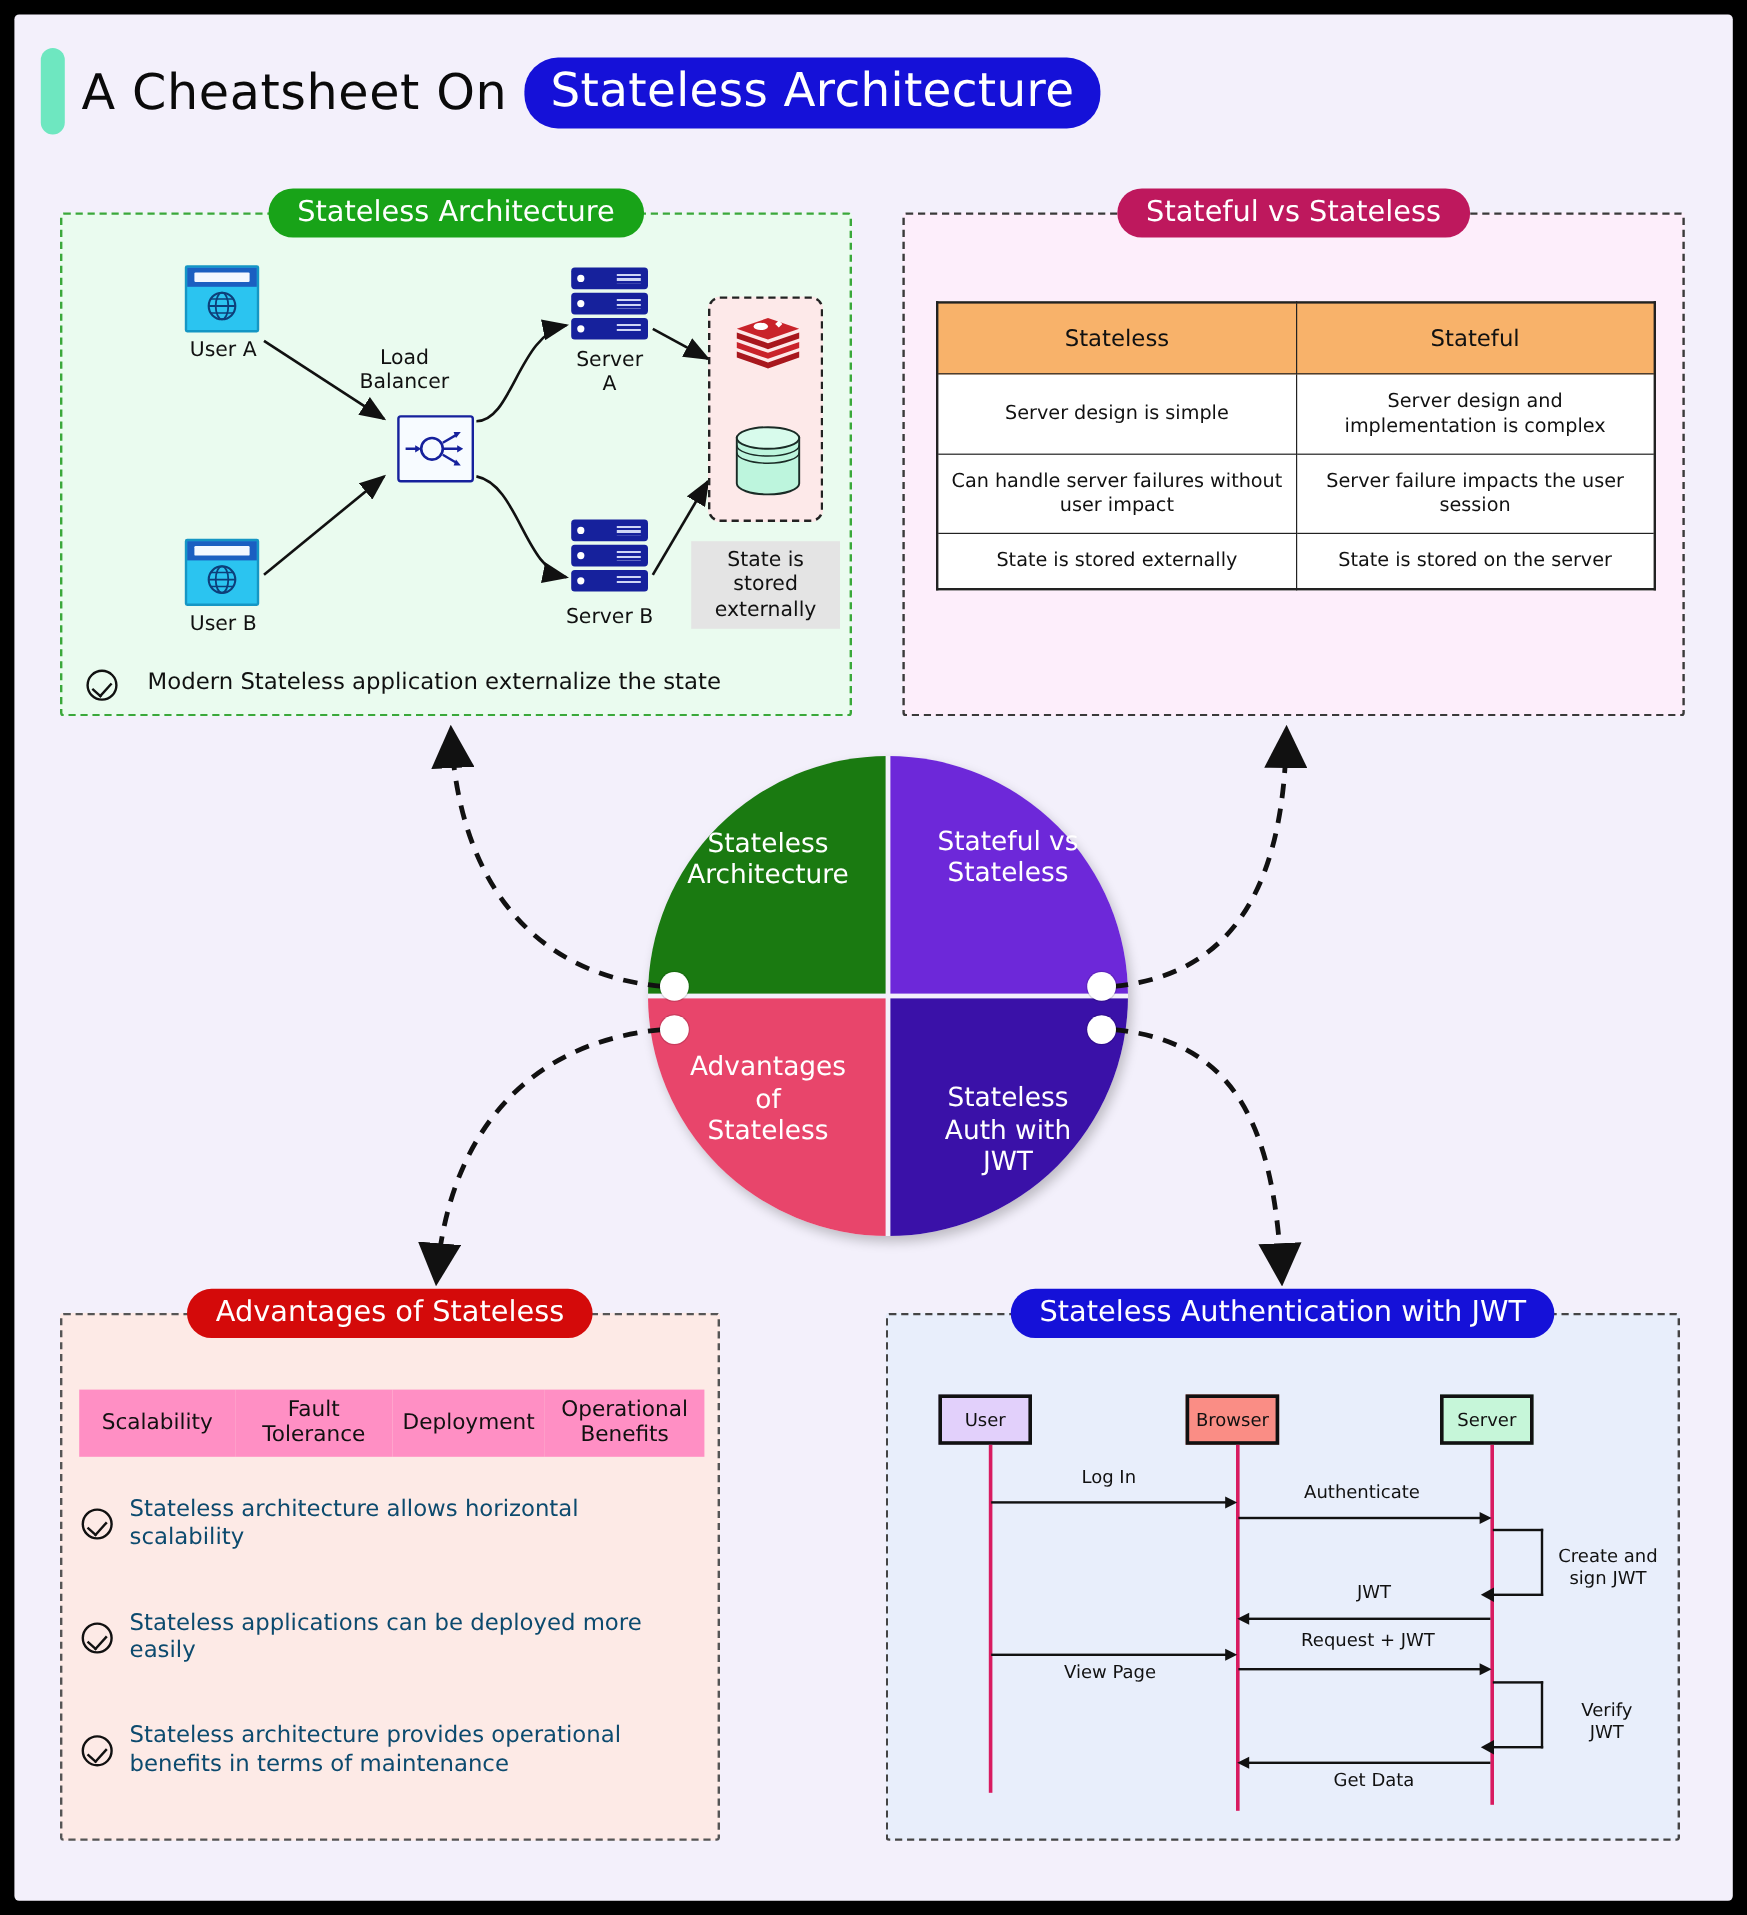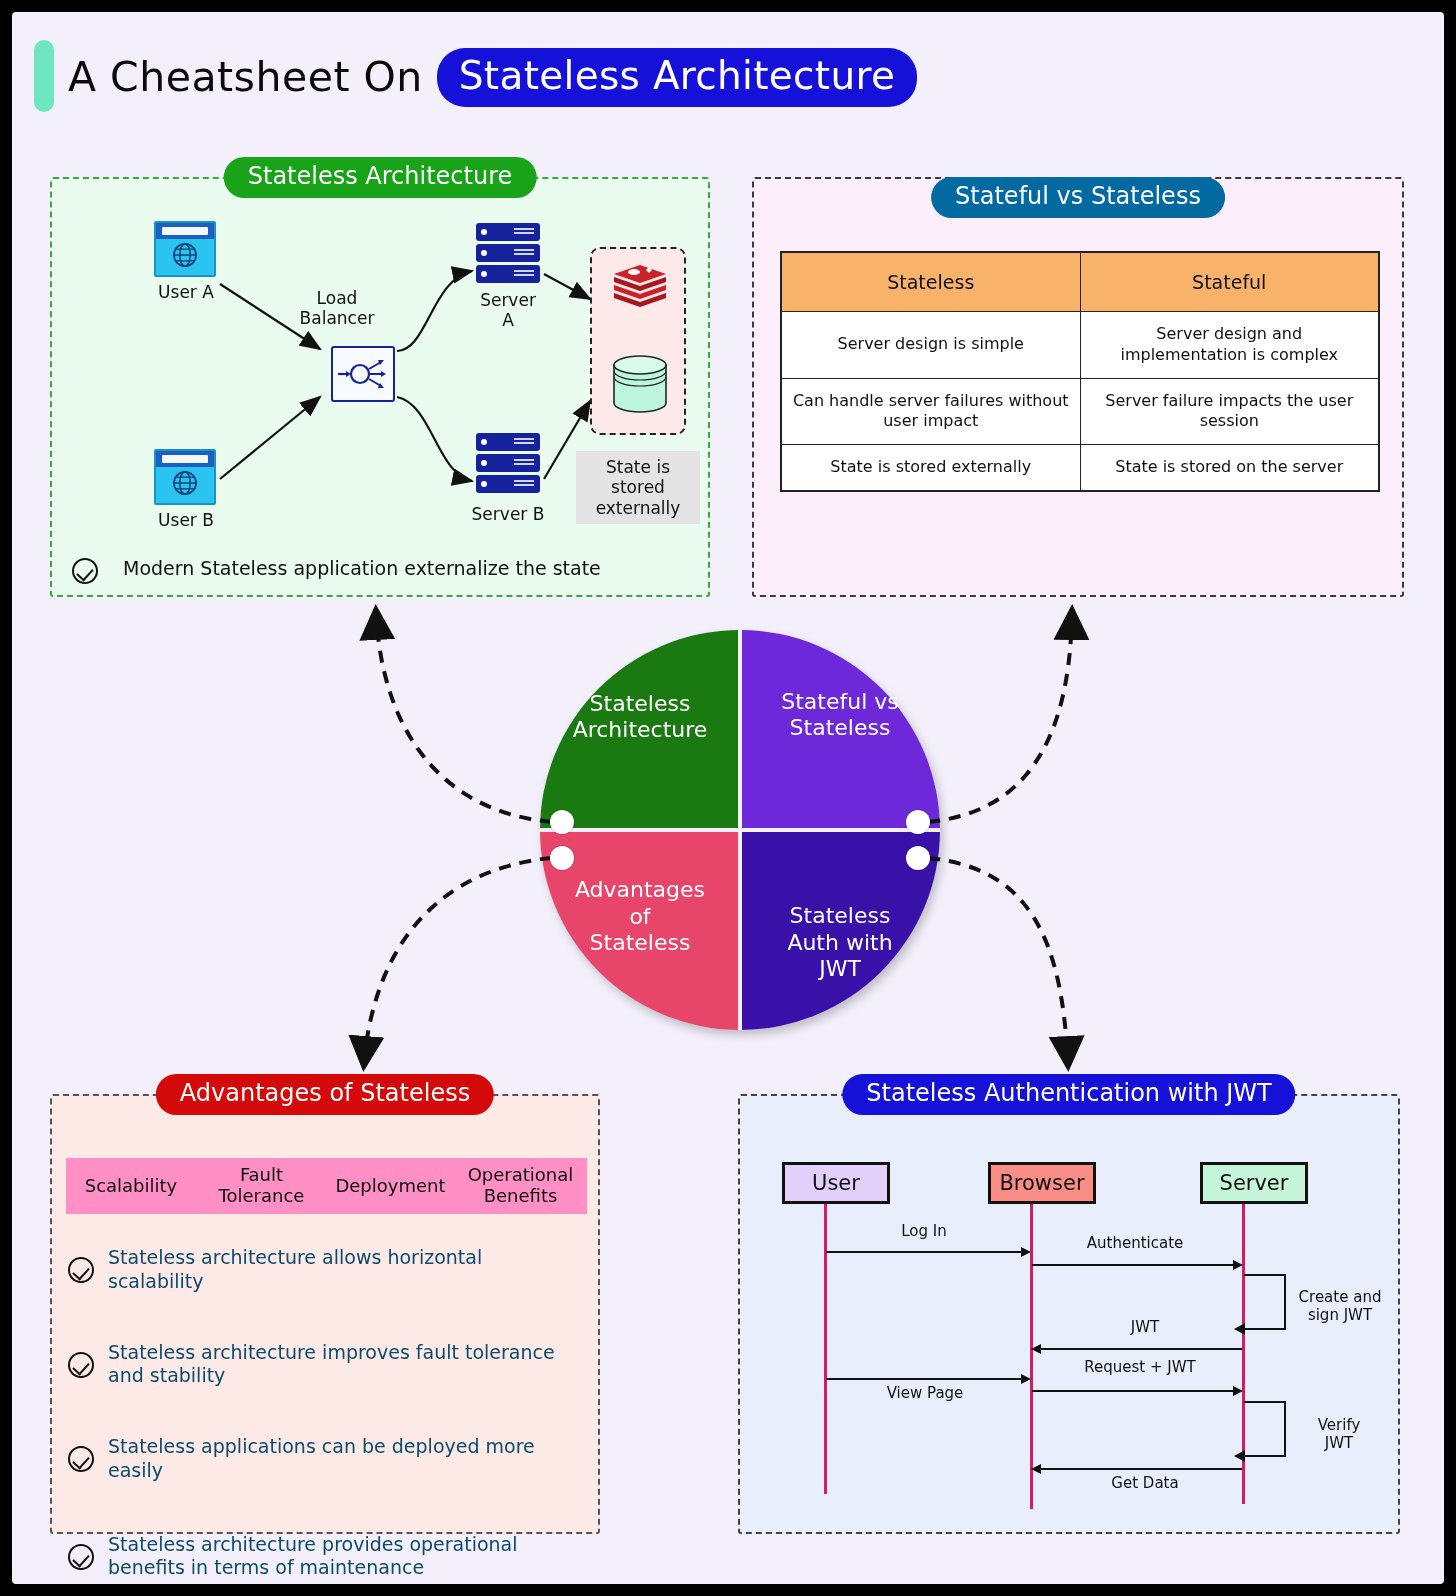--- a/index.html
+++ b/index.html
@@ -54,21 +54,21 @@
   }
 
   
   #panel-arch { left: 38px; top: 145px; width: 660px; height: 440px; }
   #panel-arch .panel-body { background: #eafbef; border-color: #3aa83a; }
   #panel-arch .panel-title { background: #18a318; }
 
   
   #panel-cmp { left: 740px; top: 145px; width: 652px; height: 440px; }
   #panel-cmp .panel-body { background: #fdeefb; border-color: #3a3a3a; }
-  #panel-cmp .panel-title { background: #0369a1; margin-top: 20px; }
+  #panel-cmp .panel-title { background: #be185d; }
 
   
   #panel-adv { left: 38px; top: 1062px; width: 550px; height: 460px; }
   #panel-adv .panel-body { background: #fdeae6; border-color: #555; }
   #panel-adv .panel-title { background: #d40a0a; }
 
   
   #panel-jwt { left: 726px; top: 1062px; width: 662px; height: 460px; }
   #panel-jwt .panel-body { background: #e8eefb; border-color: #444; }
   #panel-jwt .panel-title { background: #1511d8; }
@@ -203,24 +203,24 @@
     display: flex; align-items: center; gap: 14px;
     font-size: 19px; color: #0c4a6e; line-height: 1.25;
   }
   .adv-item:nth-child(1) { margin-bottom: 47px; }
   .adv-item:nth-child(2) { margin-bottom: 47px; }
   .adv-item:nth-child(3) { margin-bottom: 50px; }
 
   
   .seq { position: absolute; inset: 0; }
   .actor {
-    position: absolute; width: 108px; height: 42px; top: 66px;
+    position: absolute; width: 78px; height: 42px; top: 66px;
     border: 3px solid #111; display: flex;
     align-items: center; justify-content: center;
-    font-size: 21px; color: #111;
+    font-size: 15px; color: #111;
   }
   .lifeline { position: absolute; width: 3px; background: #d81b60; top: 108px; }
   .msg-label {
     position: absolute; font-size: 15px; color: #111;
     text-align: center; line-height: 1.2;
   }
   .arr { position: absolute; height: 2px; background: #111; }
   .arr::after {
     content:""; position:absolute; top:-4px; width:0; height:0;
     border-top: 5px solid transparent; border-bottom: 5px solid transparent;
@@ -447,24 +447,20 @@
         <div class="tag w3">Deployment</div>
         <div class="tag w4">Operational Benefits</div>
       </div>
       <div class="adv-list">
         <div class="adv-item">
           <div class="chk"></div>
           <div>Stateless architecture allows horizontal scalability</div>
         </div>
         <div class="adv-item">
           <div class="chk"></div>
-          <div>Stateless architecture improves fault tolerance and stability</div>
-        </div>
-        <div class="adv-item">
-          <div class="chk"></div>
           <div>Stateless applications can be deployed more easily</div>
         </div>
         <div class="adv-item">
           <div class="chk"></div>
           <div>Stateless architecture provides operational benefits in terms of maintenance</div>
         </div>
       </div>
     </div>
   </div>
 

